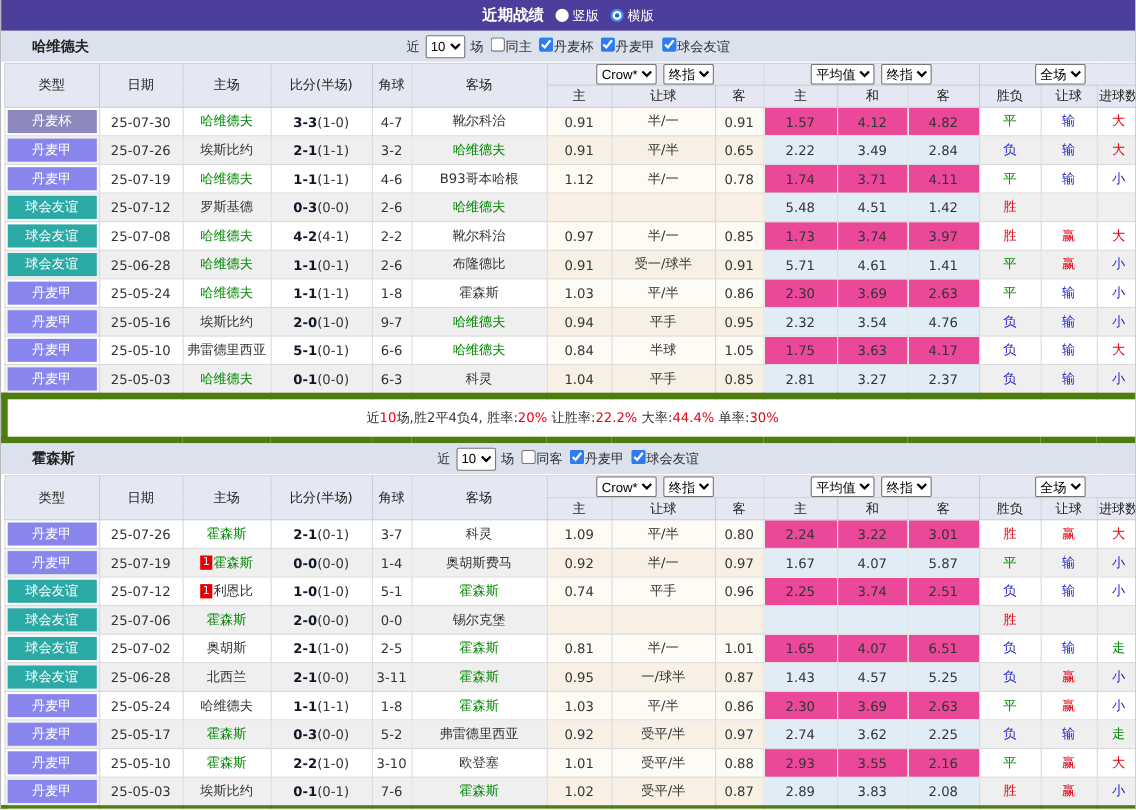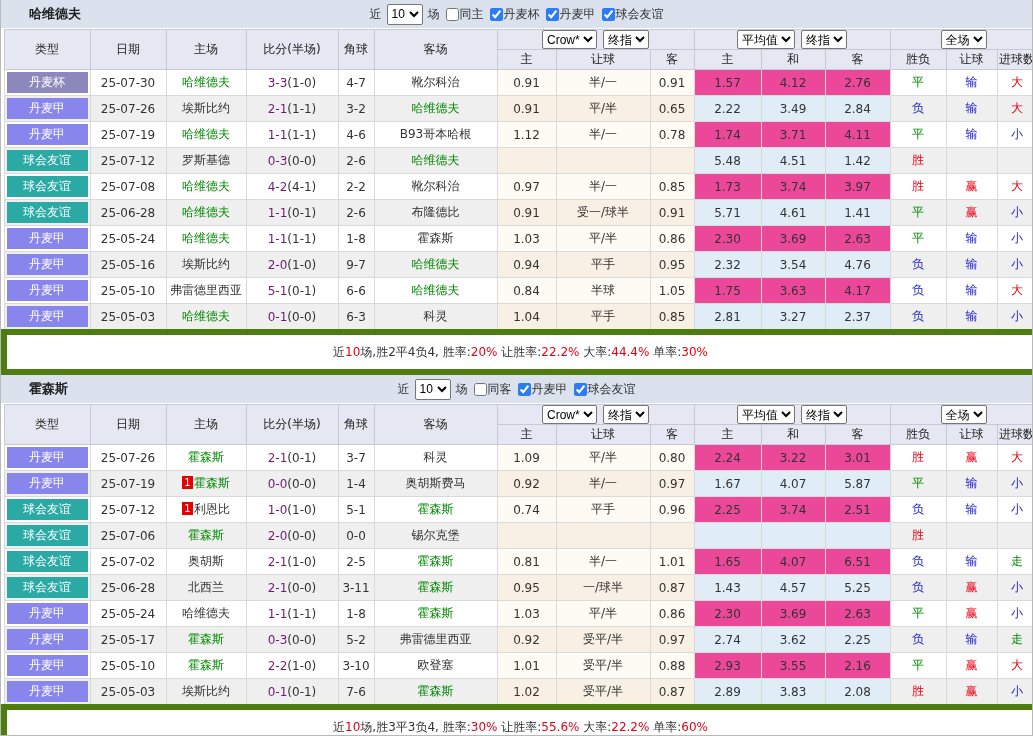--- a/index.html
+++ b/index.html
@@ -13,50 +13,61 @@
   .radio-item { display:inline-flex; align-items:center; gap:4px; cursor:pointer; font-size:12px; }
   .radio { width:12px; height:12px; border-radius:50%; background:#fff; display:inline-block; position:relative; }
   .radio.sel { border:2px solid #3f8cf3; background:#fff; }
   .radio.sel::after { content:""; position:absolute; left:2px; top:2px; width:4px; height:4px; border-radius:50%; background:#1b5fd0; }
 
   
   .fbar { height:29px; background:#dbe2ee; position:relative; display:flex; align-items:center; justify-content:center; border-bottom:1px solid #fff; }
   .fbar .team { position:absolute; left:28px; font-weight:bold; font-size:13px; color:#222; }
   .fctrls { display:flex; align-items:center; gap:2px; }
   .fctrls select { height:21px; font-size:12px; margin:0 3px; border:1px solid #767676; background:#fff; border-radius:2px; }
-  .fctrls label { display:inline-flex; align-items:center; }
+  .fctrls label { display:inline-flex; align-items:flex-start; }
   .fctrls input[type=checkbox] { width:13px; height:13px; accent-color:#2e7df0; margin:0 1px 0 4px; }
 
   
   table { border-collapse:collapse; table-layout:fixed; width:1033px; }
   th, td { padding:0; text-align:center; overflow:hidden; white-space:nowrap; }
   thead th { background:#e5e8f2; border:1px solid #c6cad8; font-weight:normal; color:#222; height:20px; font-size:12px; }
   thead .grouph select { height:19px; font-size:12px; border:1px solid #767676; background:#fff; border-radius:2px; margin:0 3px; }
   tbody td { border:1px solid #d9d9d9; height:26px; font-size:12px; color:#333; background:#fff; }
   tr.even td { background:#efefef; }
   tbody td.as { background:#fefaf4; }
   tr.even td.as { background:#f8f0e5; }
   tbody td.eu { background:#ec4899; }
   tr.even td.eu { background:#e1edf6; }
   td.typecell { padding:0; }
   .badge { margin:2px; height:21px; line-height:21px; color:#fff; font-size:12px; }
   .hl { color:#008800; }
-  .ft { color:#701a75; }
+  .ft { color:#0f172a;font-weight:bold; }
   .ht { color:#333; }
   .cr { color:#e60012; }
   .cg { color:#008800; }
   .cb { color:#2222cc; }
   .rc1 { display:inline-block; background:#e60000; color:#fff; font-size:10px; width:11px; height:13px; line-height:13px; text-align:center; margin-right:1px; vertical-align:1px; }
   tfoot td { height:40px; border:6px solid #4d7c0f; background:#fff; font-size:12px; color:#333; }
   tfoot .red { color:#e60012; }
 </style>
 </head>
 <body>
 
 <div class="page">
+  <div class="titlebar">
+    <span class="title">近期战绩</span>
+    <span class="radio-item">
+      <span class="radio"></span>
+      <span>竖版</span>
+    </span>
+    <span class="radio-item">
+      <span class="radio sel"></span>
+      <span>横版</span>
+    </span>
+  </div>
   <div id="tables-root">
       <div class="fbar">
         <span class="team">哈维德夫</span>
         <span class="fctrls">
           <span>近</span>
           <select><option>10</option></select>
           <span>场</span>
           <label>
             <input type="checkbox" style="">
             <span> 同主</span>
@@ -125,21 +136,21 @@
             <td>25-07-30</td>
             <td><span class="hl">哈维德夫</span></td>
             <td><span class="ft">3-3</span><span class="ht">(1-0)</span></td>
             <td>4-7</td>
             <td><span>靴尔科治</span></td>
             <td class="as">0.91</td>
             <td class="as">半/一</td>
             <td class="as">0.91</td>
             <td class="eu">1.57</td>
             <td class="eu">4.12</td>
-            <td class="eu">2.76</td>
+            <td class="eu">4.82</td>
             <td class="cg">平</td>
             <td class="cb">输</td>
             <td class="cr">大</td>
           </tr>
           <tr class="even">
             <td class="typecell">
               <div class="badge" style="background: rgb(136, 134, 236);">丹麦甲</div>
             </td>
             <td>25-07-26</td>
             <td><span>埃斯比约</span></td>

